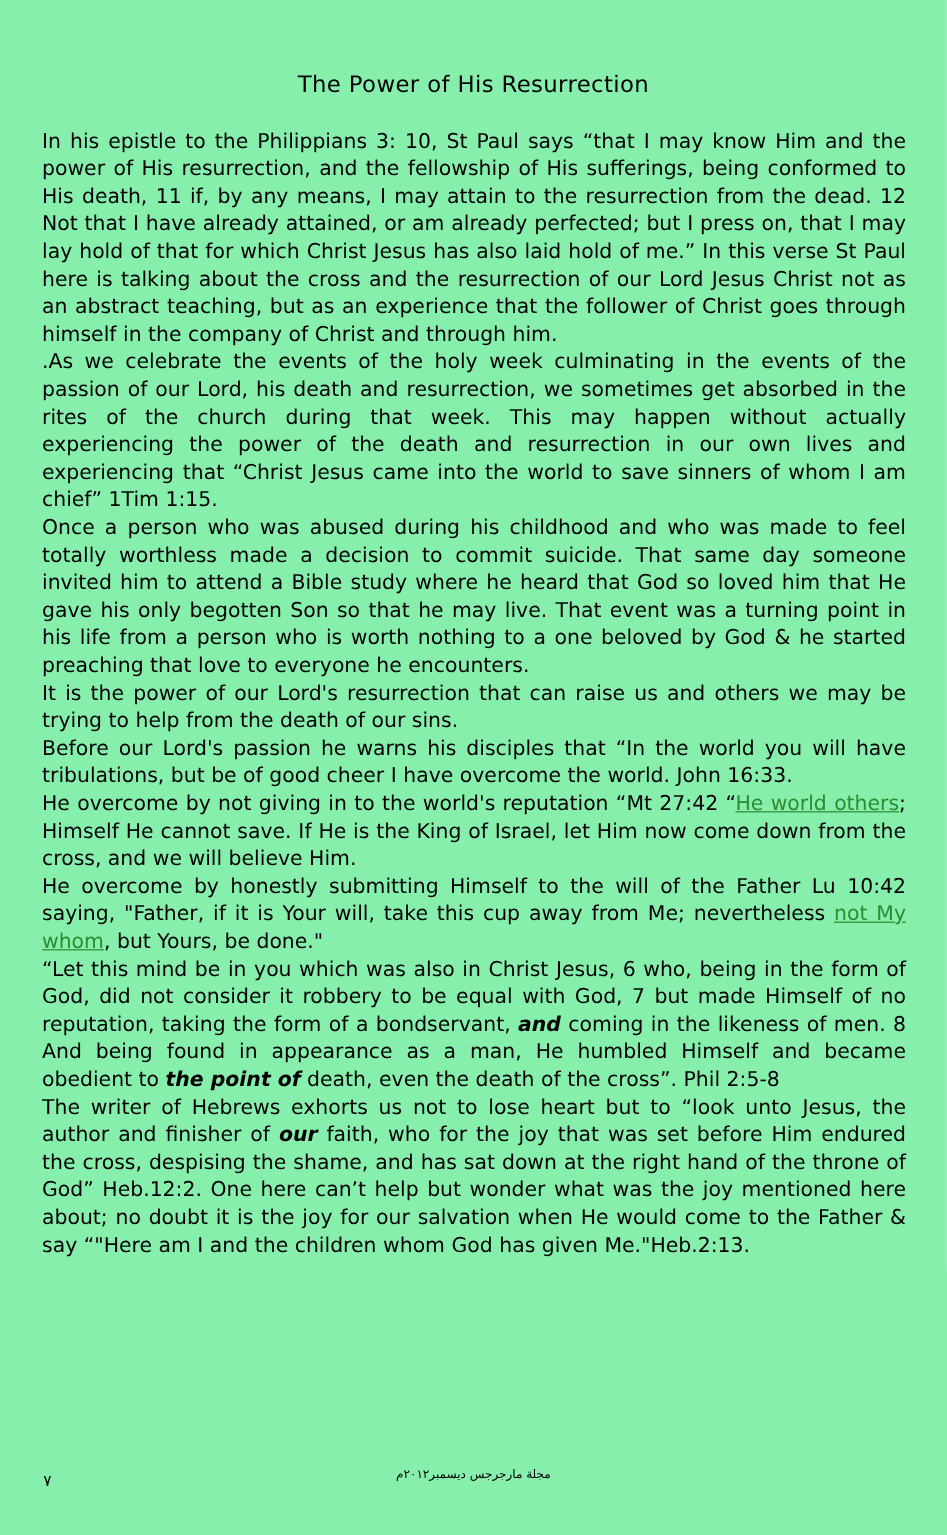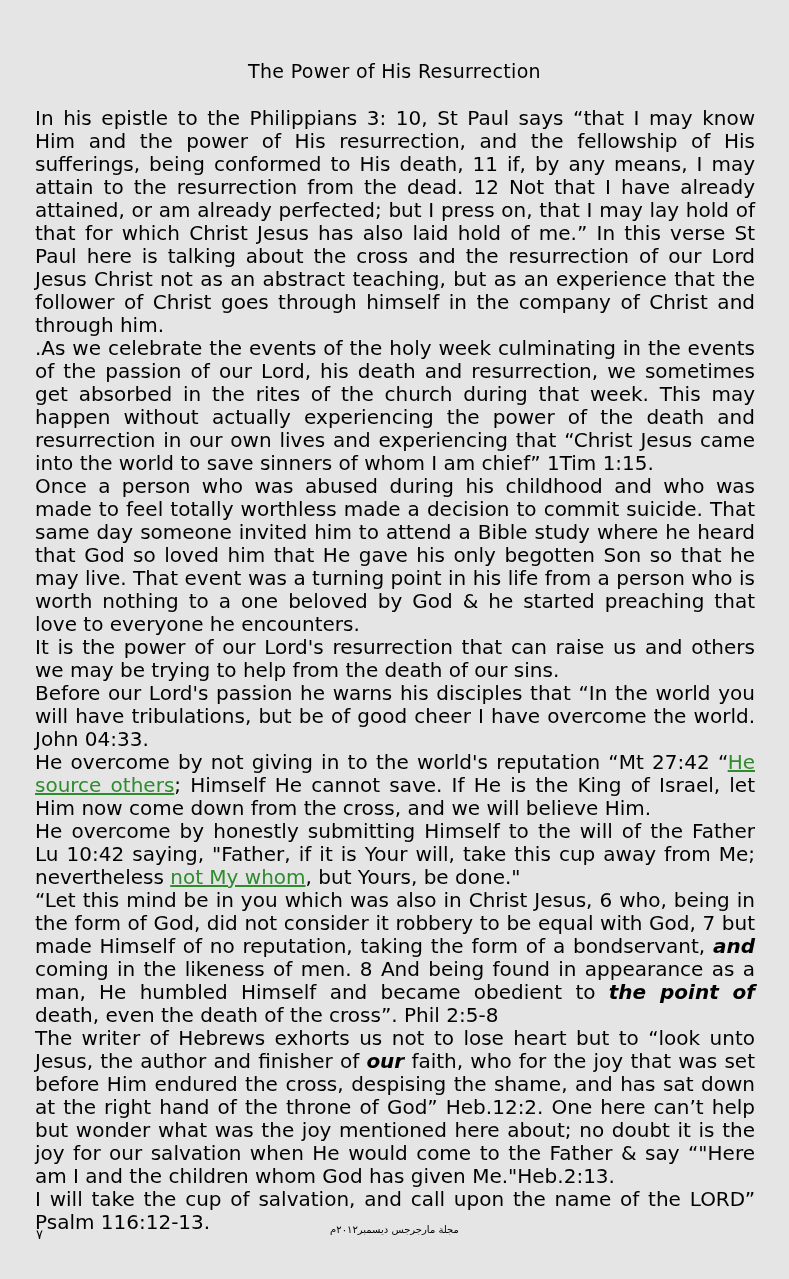--- a/index.html
+++ b/index.html
@@ -2,39 +2,39 @@
 <html><head>
 <meta charset="utf-8">
 <style>
   html, body { margin: 0; padding: 0; }
   body { background: #ffffff; }
 
   .page {
     position: relative;
     width: 789px;
     height: 1279px;
-    background: #e5e5e5;
+    background: #86efac;
     color: #000000;
     font-family: "DejaVu Sans", "Liberation Sans", sans-serif;
     overflow: hidden;
   }
 
   .title {
     margin: 0;
     padding-top: 60px;
     text-align: center;
     font-size: 19px;
     font-weight: normal;
     letter-spacing: 0.3px;
     color: #000000;
   }
 
   .body {
     margin: 25px 34px 0 35px;
-    font-size: 20px;
+    font-size: 17px;
     line-height: 23px;
     text-align: justify;
     text-justify: inter-word;
   }
 
   .para { margin: 0; padding: 0; }
 
   .em { font-style: italic; font-weight: bold; }
 
   .glink {
@@ -73,26 +73,25 @@
 
 <div class="page">
 
   <h1 class="title">The Power of His Resurrection</h1>
 
   <div class="body">
       <p class="para"><span>In his epistle to the Philippians 3: 10, St Paul says “that I may know Him and the power of His resurrection, and the fellowship of His sufferings, being conformed to His death, 11 if, by any means, I may attain to the resurrection from the dead. 12 Not that I have already attained, or am already perfected; but I press on, that I may lay hold of that for which Christ Jesus has also laid hold of me.”  In this verse St Paul here is talking about the cross and the resurrection of our Lord Jesus Christ not as an abstract teaching, but as an experience that the follower of Christ goes through himself in the company of Christ and through him.</span></p>
       <p class="para"><span>.As we celebrate the events of the holy week culminating in the events of the passion of our Lord, his death and resurrection, we sometimes get absorbed in the rites of the church during that week. This may happen without actually experiencing the power of the death and resurrection in our own lives and experiencing that “Christ Jesus came into the world to save sinners of whom I am chief” 1Tim 1:15.</span></p>
       <p class="para"><span>Once a person who was abused during his childhood and who was made to feel totally worthless made a decision to commit suicide. That same day someone invited him to attend a Bible study where he heard that God so loved him that He gave his only begotten Son so that he may live.  That event was a turning point in his life from a person who is worth nothing to a one beloved by God &amp; he started preaching that love to everyone he encounters.</span></p>
       <p class="para"><span>It is the power of our Lord's resurrection that can raise us and others we may be trying to help from the death of our sins.</span></p>
-      <p class="para"><span>Before our Lord's passion he warns his disciples that “In the world you will have tribulations, but be of good cheer I have overcome the world. John 04:33.</span></p>
-      <p class="para"><span>He overcome by not giving in to the world's reputation “Mt 27:42 “</span><span class="glink">He source others</span><span>; Himself He cannot save. If He is the King of Israel, let Him now come down from the cross, and we will believe Him.</span></p>
+      <p class="para"><span>Before our Lord's passion he warns his disciples that “In the world you will have tribulations, but be of good cheer I have overcome the world. John 16:33.</span></p>
+      <p class="para"><span>He overcome by not giving in to the world's reputation “Mt 27:42 “</span><span class="glink">He world others</span><span>; Himself He cannot save. If He is the King of Israel, let Him now come down from the cross, and we will believe Him.</span></p>
       <p class="para"><span>He overcome by honestly submitting Himself to the will of the Father Lu 10:42 saying, "Father, if it is Your will, take this cup away from Me; nevertheless </span><span class="glink">not My whom</span><span>, but Yours, be done."</span></p>
       <p class="para"><span>“Let this mind be in you which was also in Christ Jesus, 6 who, being in the form of God, did not consider it robbery to be equal with God, 7 but made Himself of no reputation, taking the form of a bondservant, </span><span class="em">and</span><span> coming in the likeness of men. 8  And being found in appearance as a man, He humbled Himself and became obedient to </span><span class="em">the point of</span><span> death, even the death of the cross”. Phil 2:5-8</span></p>
       <p class="para"><span>The writer of Hebrews exhorts us not to lose heart but to “look unto Jesus, the author and finisher of </span><span class="em">our</span><span> faith, who for the joy that was set before Him endured the cross, despising the shame, and has sat down at the right hand of the throne of God” Heb.12:2. One here can’t help but wonder what was the joy mentioned here about; no doubt it is the joy for our salvation when He would come to the Father &amp; say “"Here am I and the children whom God has given Me."Heb.2:13.</span></p>
-      <p class="para"><span>I will take the cup of salvation, and call upon the name of the LORD” Psalm 116:12-13.</span></p>
     </div>
 
   <div class="footer">
     <span class="pagenum">٧</span>
     <span class="magtitle" dir="rtl">مجلة مارجرجس ديسمبر٢٠١٢م</span>
   </div>
 
 </div>
 
 </body></html>

